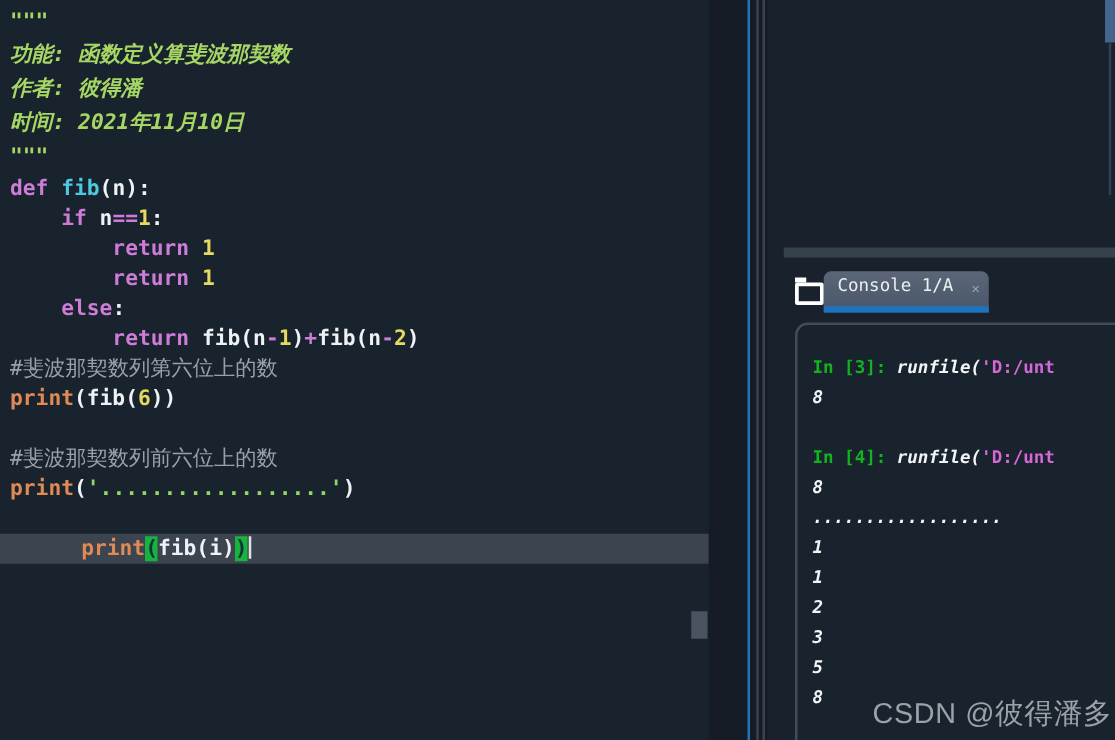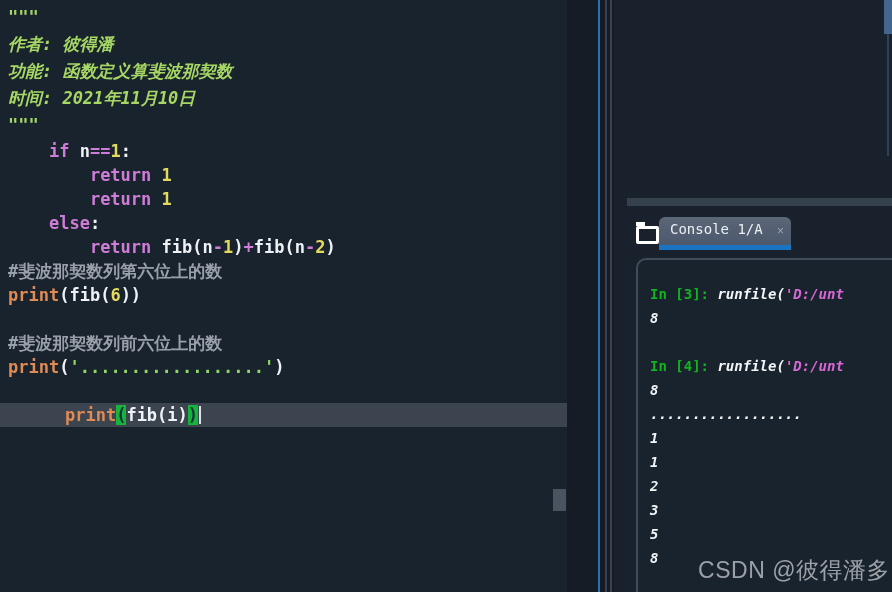--- a/index.html
+++ b/index.html
@@ -17,21 +17,21 @@
   .cl{height:24px;line-height:24px;white-space:pre;font-size:17px;font-weight:bold;
       color:var(--plain,#eef1f5);}
   .cl.doc-line{height:27px;line-height:27px;}
   .cl.hl-line{background:var(--current_line,#3c4450);margin-left:-8px;padding-left:24px;}
   .tk-doc{color:var(--docstring,#a6d765);font-style:italic;}
   .tk-kw{color:var(--keyword,#cf7cd8);}
   .tk-name{color:var(--defname,#4ec9e2);}
   .tk-bi{color:var(--builtin,#e08a54);margin-top:30px;}
   .tk-num{color:var(--number,#e5da5e);}
   .tk-str{color:var(--string,#8ed863);}
-  .tk-com{color:var(--comment,#99a0a9);font-weight:bold;}
+  .tk-com{color:var(--comment,#99a0a9);font-weight:normal;}
   .tk-pl{color:var(--plain,#eef1f5);}
   .tk-hl{background:var(--paren_match,#16b43c);color:#14303c;}
   .caret{display:inline-block;width:2px;height:18px;background:#dfe3e8;vertical-align:-3px;margin-left:1px;}
   
   .scrollflag{position:absolute;left:553px;top:489px;width:13px;height:22px;background:#4a5461;}
   
   .accent-line{position:absolute;left:598px;top:0;width:2px;height:592px;background:var(--accent_blue,#2472ba);}
   .vsplit{position:absolute;left:603px;top:0;width:11px;height:592px;}
   .vsplit .bar{position:absolute;top:0;width:2px;height:592px;background:#39434f;}
   .vsplit .bar.b1{left:2px;} .vsplit .bar.b2{left:7px;}
@@ -50,34 +50,35 @@
   .tab .tab-label{position:absolute;left:11px;top:4px;font-size:14px;color:#ecf0f3;white-space:pre;}
   .tab .tab-close{position:absolute;right:7px;top:7px;font-size:12px;color:#9aa4b0;font-family:"Liberation Sans",sans-serif;}
   .tab .tab-underline{position:absolute;left:0;bottom:0;width:100%;height:5px;background:var(--tab_underline,#1a74c2);}
   
   .console-box{position:absolute;left:22px;top:258px;width:300px;height:380px;
        border:2px solid #414c5a;border-radius:10px;background:var(--bg_editor,#1a232d);
        box-sizing:border-box;overflow:hidden;padding:22px 0 0 12px;}
   .cn{height:24px;line-height:24px;white-space:pre;font-size:14px;font-weight:bold;}
   .tk-g{color:var(--console_green,#12b31f);}
   .tk-w{color:#f2f5f7;font-style:italic;}
-  .tk-m{color:var(--console_magenta,#d767d7);font-style:italic;text-align:center;}
+  .tk-m{color:var(--console_magenta,#d767d7);text-align:center;}
   
   .watermark{position:absolute;right:2px;bottom:6px;font-family:"Liberation Sans",sans-serif;
        font-size:23px;color:#b9bdc3;opacity:.82;letter-spacing:.5px;margin-left:40px;}
 </style>
 </head>
 <body>
 
 <div class="editor" id="code-area">
     <div class="cl doc-line"><span class="tk-doc">"""</span></div>
+    <div class="cl doc-line"><span class="tk-doc">功能: 函数定义算斐波那契数</span></div>
     <div class="cl doc-line"><span class="tk-doc">作者: 彼得潘</span></div>
-    <div class="cl doc-line"><span class="tk-doc">功能: 函数定义算斐波那契数</span></div>
     <div class="cl doc-line"><span class="tk-doc">时间: 2021年11月10日</span></div>
     <div class="cl doc-line"><span class="tk-doc">"""</span></div>
+    <div class="cl"><span class="tk-kw">def </span><span class="tk-name">fib</span><span class="tk-pl">(n):</span></div>
     <div class="cl"><span class="tk-pl">    </span><span class="tk-kw">if </span><span class="tk-pl">n</span><span class="tk-kw">==</span><span class="tk-num">1</span><span class="tk-pl">:</span></div>
     <div class="cl"><span class="tk-pl">        </span><span class="tk-kw">return </span><span class="tk-num">1</span></div>
     <div class="cl"><span class="tk-pl">        </span><span class="tk-kw">return </span><span class="tk-num">1</span></div>
     <div class="cl"><span class="tk-pl">    </span><span class="tk-kw">else</span><span class="tk-pl">:</span></div>
     <div class="cl"><span class="tk-pl">        </span><span class="tk-kw">return </span><span class="tk-pl">fib(n</span><span class="tk-kw">-</span><span class="tk-num">1</span><span class="tk-pl">)</span><span class="tk-kw">+</span><span class="tk-pl">fib(n</span><span class="tk-kw">-</span><span class="tk-num">2</span><span class="tk-pl">)</span></div>
     <div class="cl"><span class="tk-com">#斐波那契数列第六位上的数</span></div>
     <div class="cl"><span class="tk-bi">print</span><span class="tk-pl">(fib(</span><span class="tk-num">6</span><span class="tk-pl">))</span></div>
     <div class="cl"></div>
     <div class="cl"><span class="tk-com">#斐波那契数列前六位上的数</span></div>
     <div class="cl"><span class="tk-bi">print</span><span class="tk-pl">(</span><span class="tk-str">'..................'</span><span class="tk-pl">)</span></div>

